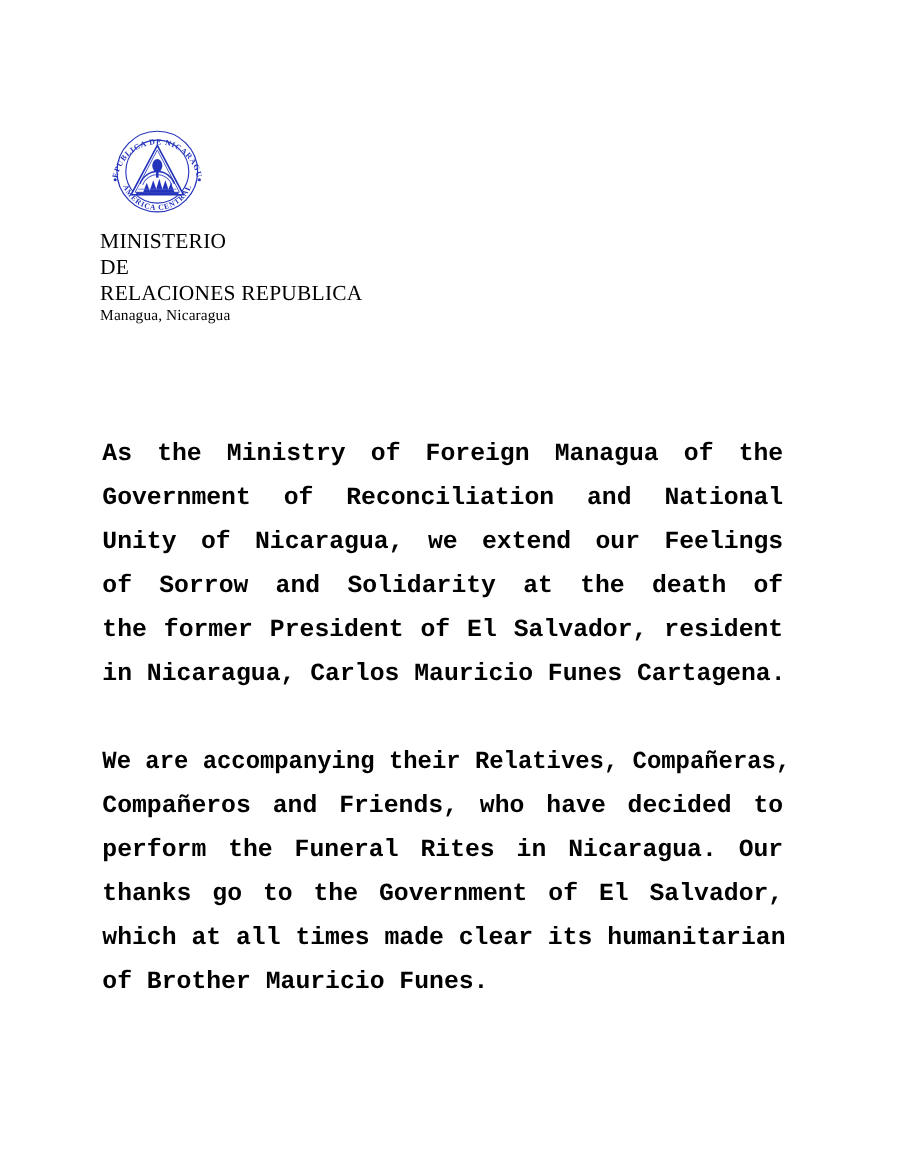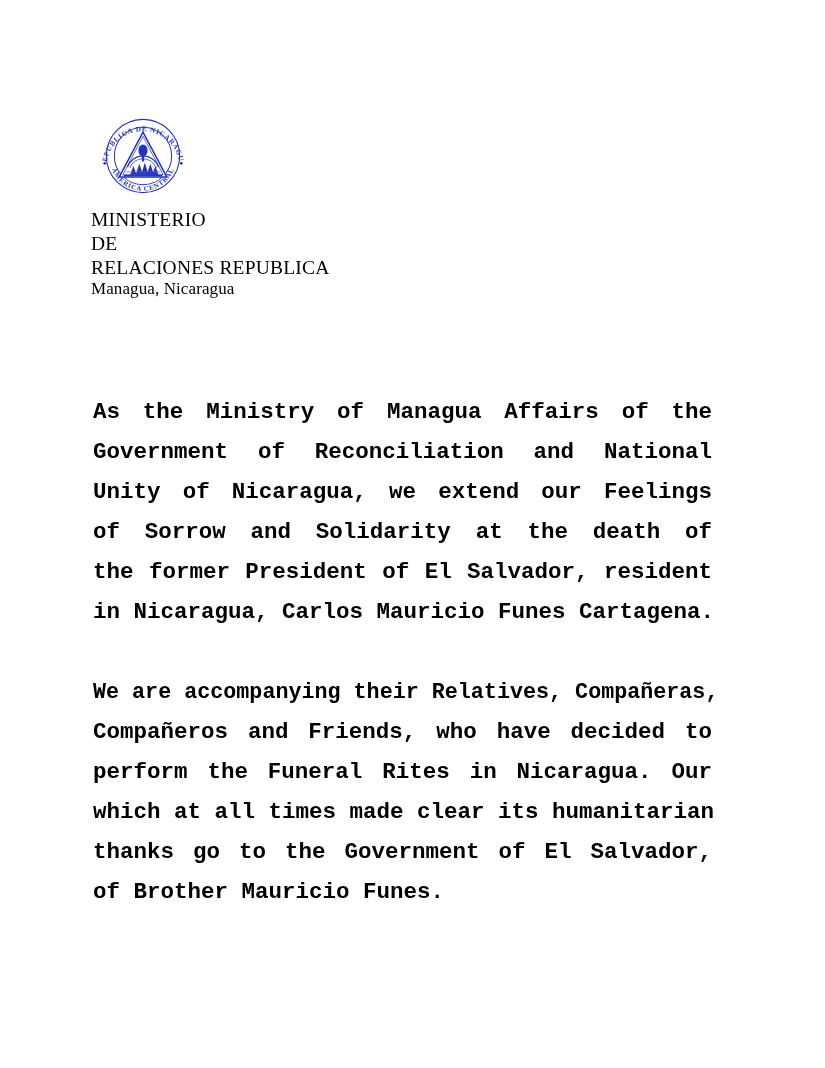--- a/index.html
+++ b/index.html
@@ -46,21 +46,21 @@
     line-height: 1.22;
   }
 
   .ministry-line {
     font-size: 19.5px;
     letter-spacing: 0.2px;
     white-space: pre;
   }
 
   .ministry-city {
-    font-size: 17px;
+    font-size: 14px;
     letter-spacing: 0.1px;
     white-space: pre;
   }
 
   
   .body-copy {
     position: absolute;
     left: 93px;
     top: 392px;
     width: 619px;
@@ -155,32 +155,32 @@
       <div class="ministry-line">DE</div>
       <div class="ministry-line">RELACIONES REPUBLICA</div>
       <div class="ministry-city">Managua, Nicaragua</div>
     </div>
 
   </div>
 
   <div class="body-copy">
 
     <p class="para">
-      <span class="ln">As the Ministry of Managua Affairs of the</span>
+      <span class="ln">As the Ministry of Foreign Managua of the</span>
       <span class="ln">Government of Reconciliation and National</span>
       <span class="ln">Unity of Nicaragua, we extend our Feelings</span>
       <span class="ln">of Sorrow and Solidarity at the death of</span>
       <span class="ln">the former President of El Salvador, resident</span>
       <span class="ln last">in Nicaragua, Carlos Mauricio Funes Cartagena.</span>
     </p>
 
     <p class="para">
       <span class="ln condensed">We are accompanying their Relatives, Compañeras,</span>
       <span class="ln">Compañeros and Friends, who have decided to</span>
       <span class="ln">perform the Funeral Rites in Nicaragua. Our</span>
+      <span class="ln">thanks go to the Government of El Salvador,</span>
       <span class="ln">which at all times made clear its humanitarian</span>
-      <span class="ln">thanks go to the Government of El Salvador,</span>
       <span class="ln last">of Brother Mauricio Funes.</span>
     </p>
 
   </div>
 
 </div>
 
 </body></html>

